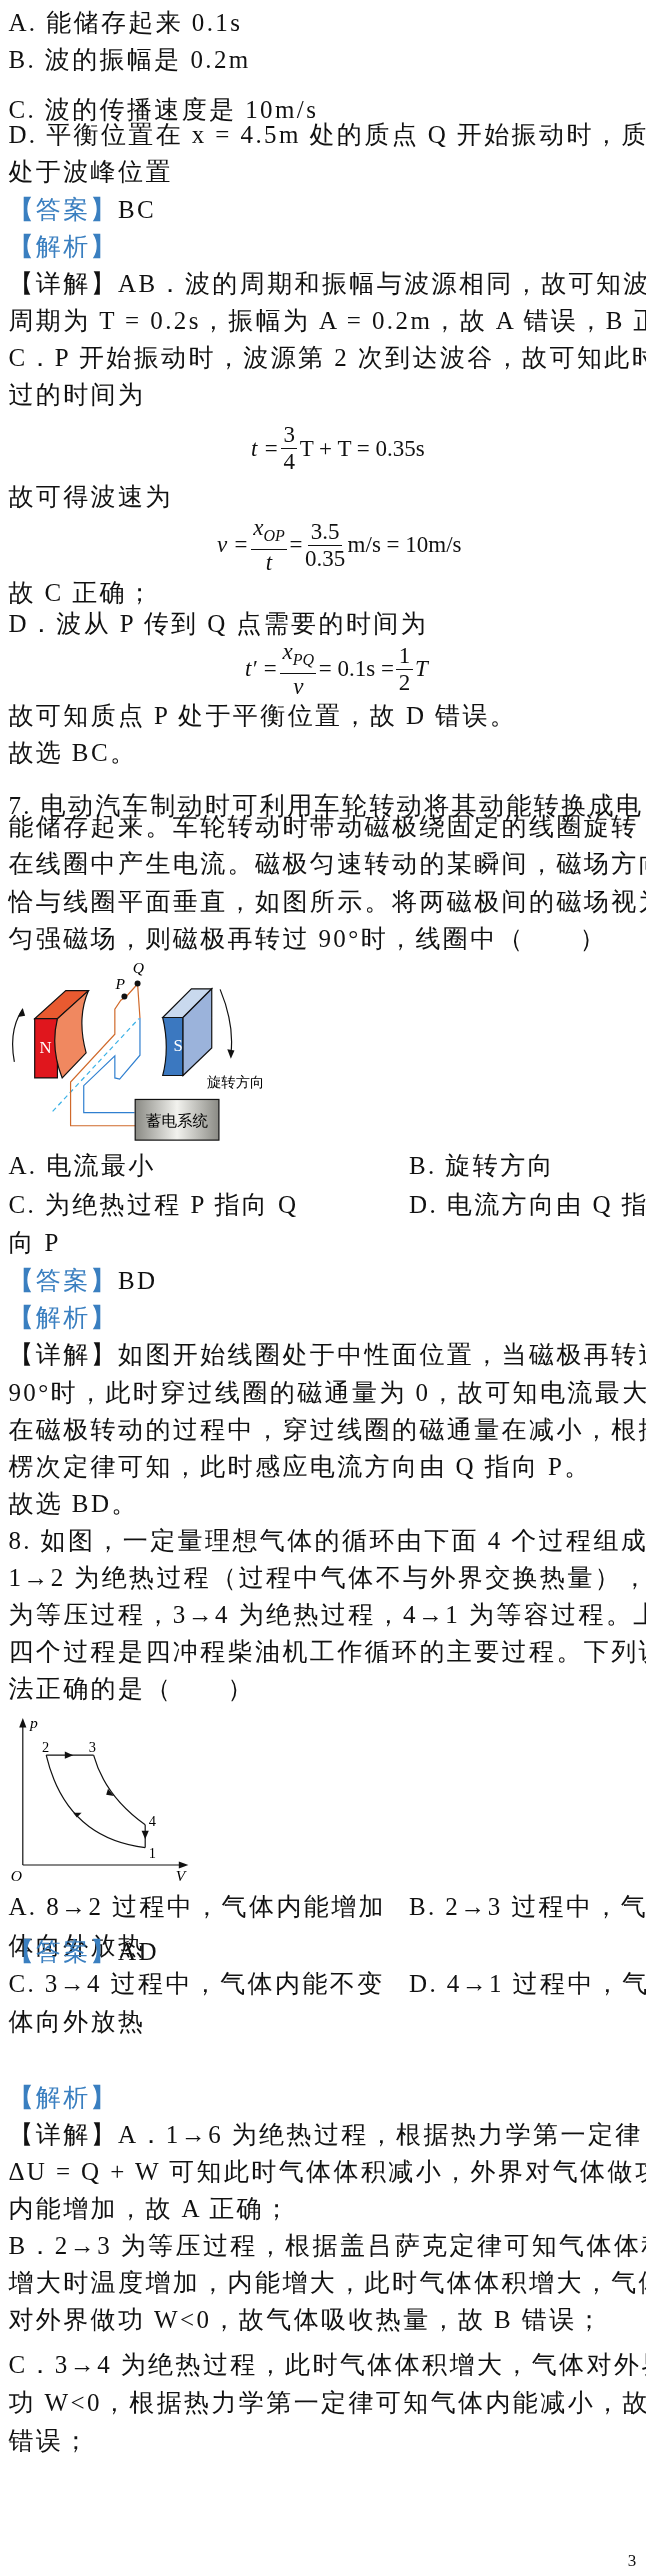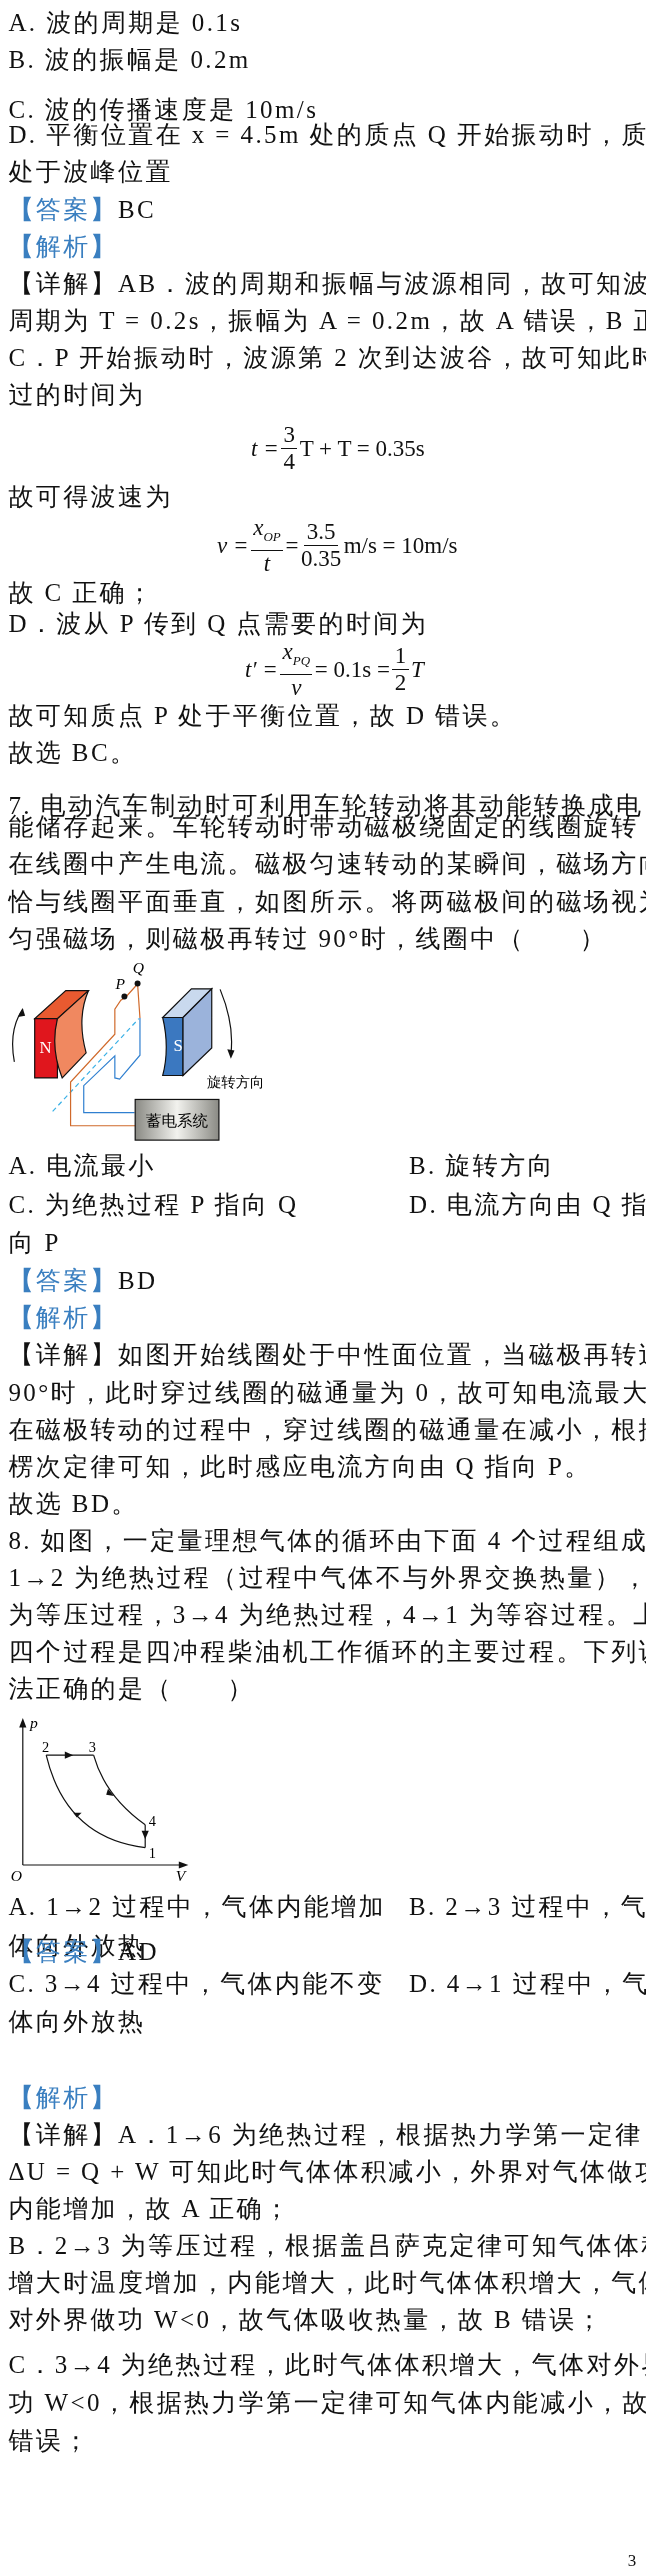--- a/index.html
+++ b/index.html
@@ -6,28 +6,28 @@
   body { width: 647px; height: 2576px; position: relative; overflow: hidden;
          font-family: "Liberation Serif", "DejaVu Serif", serif; color: #111; }
   .line { position: absolute; left: 8.4px; font-size: 25px; line-height: 36px; white-space: nowrap; letter-spacing: 2.4px; }
   .it { font-style: italic; }
   .label { color: #3a7fc0; }
   .br { color: #3a7fc0; font-weight: bold; }
   .eq { position: absolute; font-size: 23px; white-space: nowrap; display: flex; align-items: center; }
   .frac { display: inline-flex; flex-direction: column; align-items: center; margin: 0 2.4px; vertical-align: middle; }
   .frac .num { border-bottom: 1.2px solid #111; padding: 0 2.4px; line-height: 26px; }
   .frac .den { line-height: 26px; }
-  sub { font-size: 13px; }
+  sub { font-size: 16px; }
   .opt-right { position: absolute; left: 409px; }
   .pagenum { position: absolute; right: 10.8px; top: 2551px; font-size: 17px; }
 </style>
 </head>
 <body>
 
-<div class="line" style="top:4.8px">A.  波的周期是 0.1s</div>
+<div class="line" style="top:4.8px">A.  能储存起来 0.1s</div>
 <div class="line" style="top:42px">B.  波的振幅是 0.2m</div>
 <div class="line" style="top:92px">C.  波的传播速度是 10m/s</div>
 <div class="line" style="top:117px">D.  平衡位置在 x = 4.5m 处的质点 Q 开始振动时，质点 P</div>
 <div class="line" style="top:154px">处于波峰位置</div>
 
 <div class="line" style="top:192px">
   <span class="br">【</span><span class="label">答案</span><span class="br">】</span><span>BC</span>
 </div>
 <div class="line" style="top:229px">
   <span class="br">【</span><span class="label">解析</span><span class="br">】</span>
@@ -175,21 +175,21 @@
   <polygon points="242,212 236,198 248,198" fill="#111"></polygon>
 
   <path d="M242 226 Q110 210 77 72" fill="none" stroke="#111" stroke-width="2"></path>
   <polygon points="122,168 136,168 128,176" fill="#111"></polygon>
   <text x="70" y="66" font-size="24" font-family="Liberation Serif, serif">2</text>
   <text x="148" y="66" font-size="24" font-family="Liberation Serif, serif">3</text>
   <text x="248" y="190" font-size="24" font-family="Liberation Serif, serif">4</text>
   <text x="248" y="244" font-size="24" font-family="Liberation Serif, serif">1</text>
 </svg>
 
-<div class="line" style="top:1889px">A. 1→2 过程中，气体内能增加</div>
+<div class="line" style="top:1889px">A. 8→2 过程中，气体内能增加</div>
 <div class="line opt-right" style="top:1889px">B. 2→3 过程中，气</div>
 <div class="line" style="top:1928px">体向外放热</div>
 <div class="line" style="top:1966px">C. 3→4 过程中，气体内能不变</div>
 <div class="line opt-right" style="top:1966px">D. 4→1 过程中，气</div>
 <div class="line" style="top:2004px">体向外放热</div>
 
 <div class="line" style="top:1934px">
   <span class="br">【</span><span class="label">答案</span><span class="br">】</span><span>AD</span>
 </div>
 <div class="line" style="top:2080px">

